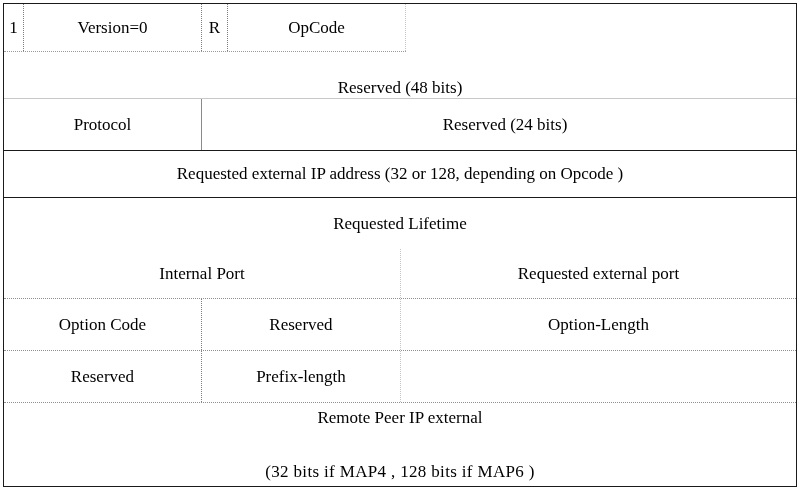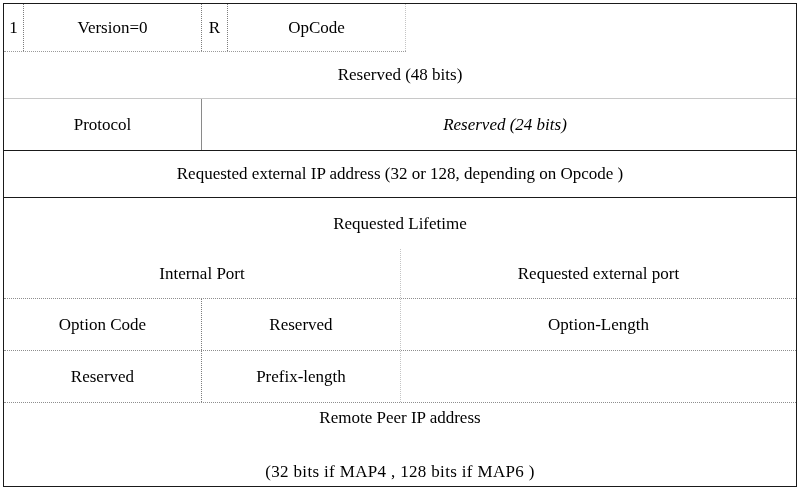--- a/index.html
+++ b/index.html
@@ -105,30 +105,30 @@
       </div>
       <div class="cell div-right-dotted" style="left:198px; width:26px;">
         <span>R</span>
       </div>
       <div class="cell div-right-faint" style="left:224px; width:178px;">
         <span>OpCode</span>
       </div>
     </div>
 
     <div class="row sep-light" style="top:47px; height:48px;">
-      <div class="cell" style="left:0px; right:0px;">
+      <div class="cell" style="left:0px; right:0px;align-items:flex-end;">
         <span>Reserved (48 bits)</span>
       </div>
     </div>
 
     <div class="row sep-solid" style="top:95px; height:52px;">
       <div class="cell div-right-solid" style="left:0px; width:198px;">
         <span>Protocol</span>
       </div>
-      <div class="cell" style="left:210px; right:0px;font-style:italic;">
+      <div class="cell" style="left:210px; right:0px;">
         <span>Reserved (24 bits)</span>
       </div>
     </div>
 
     <div class="row sep-solid" style="top:147px; height:47px;">
       <div class="cell" style="left:0px; right:0px;">
         <span>Requested external IP address (32 or 128, depending on Opcode )</span>
       </div>
     </div>
 
@@ -163,20 +163,20 @@
       <div class="cell div-right-dotted" style="left:0px; width:198px;">
         <span>Reserved</span>
       </div>
       <div class="cell div-right-faint" style="left:198px; width:199px;">
         <span>Prefix-length</span>
       </div>
     </div>
 
     <div class="row sep-none" style="top:399px; height:83px;">
       <div class="cell wrap two-line" style="left:0px; right:0px;">
-        <span>Remote Peer IP address</span>
+        <span>Remote Peer IP external</span>
         <span class="gap">(32  bits  if  MAP4 , 128 bits  if  MAP6 )</span>
       </div>
     </div>
 
   </div>
 
 </div>
 
 </body></html>

